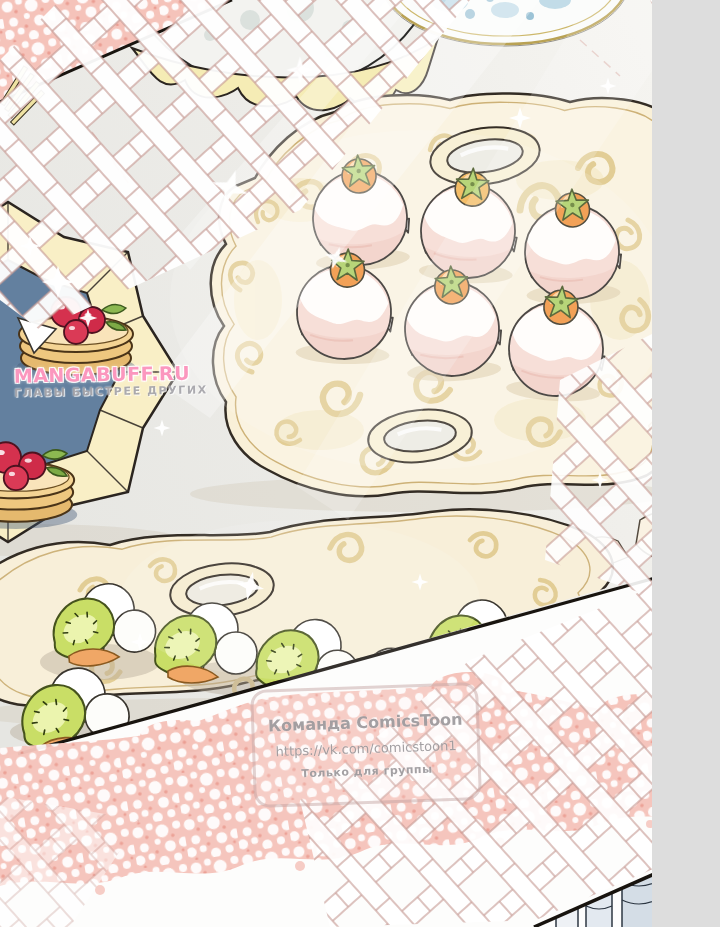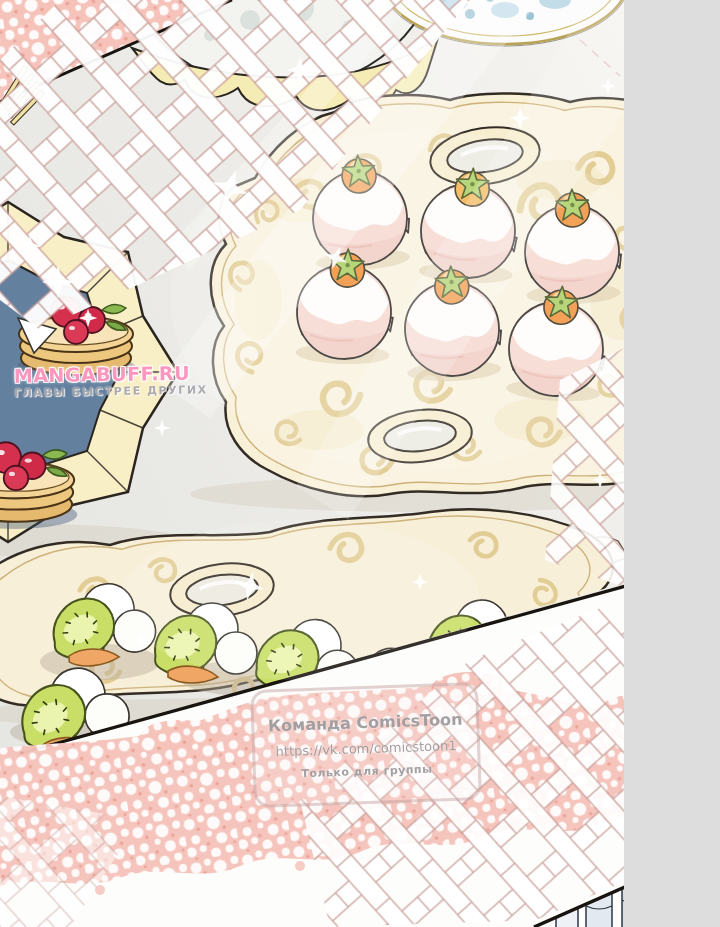--- a/index.html
+++ b/index.html
@@ -1,18 +1,18 @@
 <!DOCTYPE html>
 <html><head>
 <meta charset="utf-8">
 <style>
   html,body{margin:0;padding:0;background:#ddd;}
   .stage{
     position:relative;width:624px;height:927px;overflow:hidden;
-    background:#0c4a6e;font-family:"DejaVu Sans",sans-serif;
+    background:#0c4a6e;font-family:"DejaVu Sans",sans-serif;padding-left:28px;
   }
   .stage svg{position:absolute;left:0;top:0;}
   .wm-site{
     position:absolute;left:14px;top:364px;z-index:6;pointer-events:none;
     transform:rotate(-1deg);line-height:1.1;
   }
   .wm-site-name{
     font-size:19px;font-weight:800;letter-spacing:.5px;
     color:rgba(250,128,176,.82);
     text-shadow:-1px -1px 0 rgba(255,255,255,.9),1px -1px 0 rgba(255,255,255,.9),

